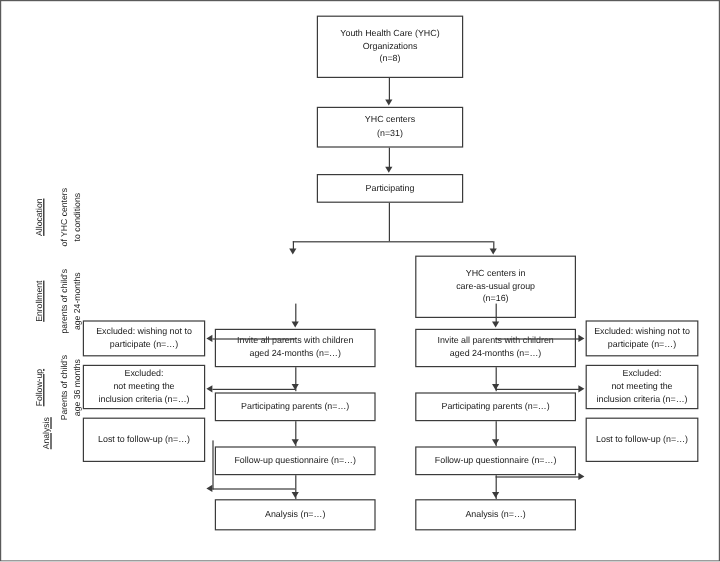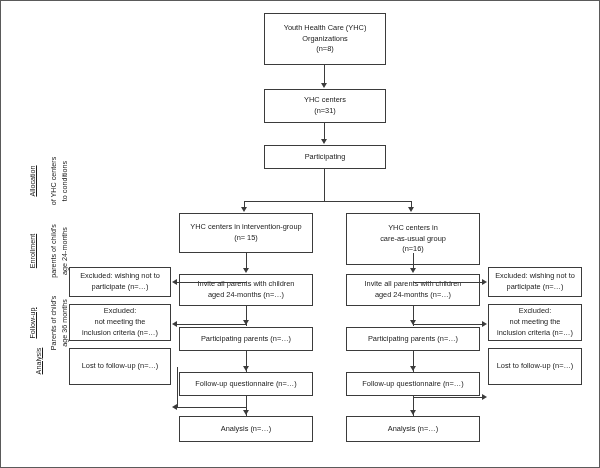--- a/index.html
+++ b/index.html
@@ -131,22 +131,20 @@
 
   <div class="box" style="left:263px; top:144px; width:122px; height:24px;">Participating</div>
 
   <div class="vline" style="left:323px; top:168px; height:32px;"></div>
   <div class="hline" style="left:243px; top:200px; width:167px;"></div>
   <div class="vline" style="left:243px; top:200px; height:8px;"></div>
   <div class="arrow-down" style="left:240px; top:206px;"></div>
   <div class="vline" style="left:410px; top:200px; height:8px;"></div>
   <div class="arrow-down" style="left:407px; top:206px;"></div>
 
-  <div class="box" style="left:178px; top:212px; width:134px; height:40px;">YHC centers in intervention-group
-(n= 15)</div>
 
   <div class="vline" style="left:245px; top:252px; height:16px;"></div>
   <div class="arrow-down" style="left:242px; top:267px;"></div>
 
   <div class="box" style="left:178px; top:273px; width:134px; height:32px;">Invite all parents with children
 aged 24-months (n=…)</div>
 
   <div class="vline" style="left:245px; top:305px; height:20px;"></div>
   <div class="arrow-down" style="left:242px; top:319px;"></div>
 

